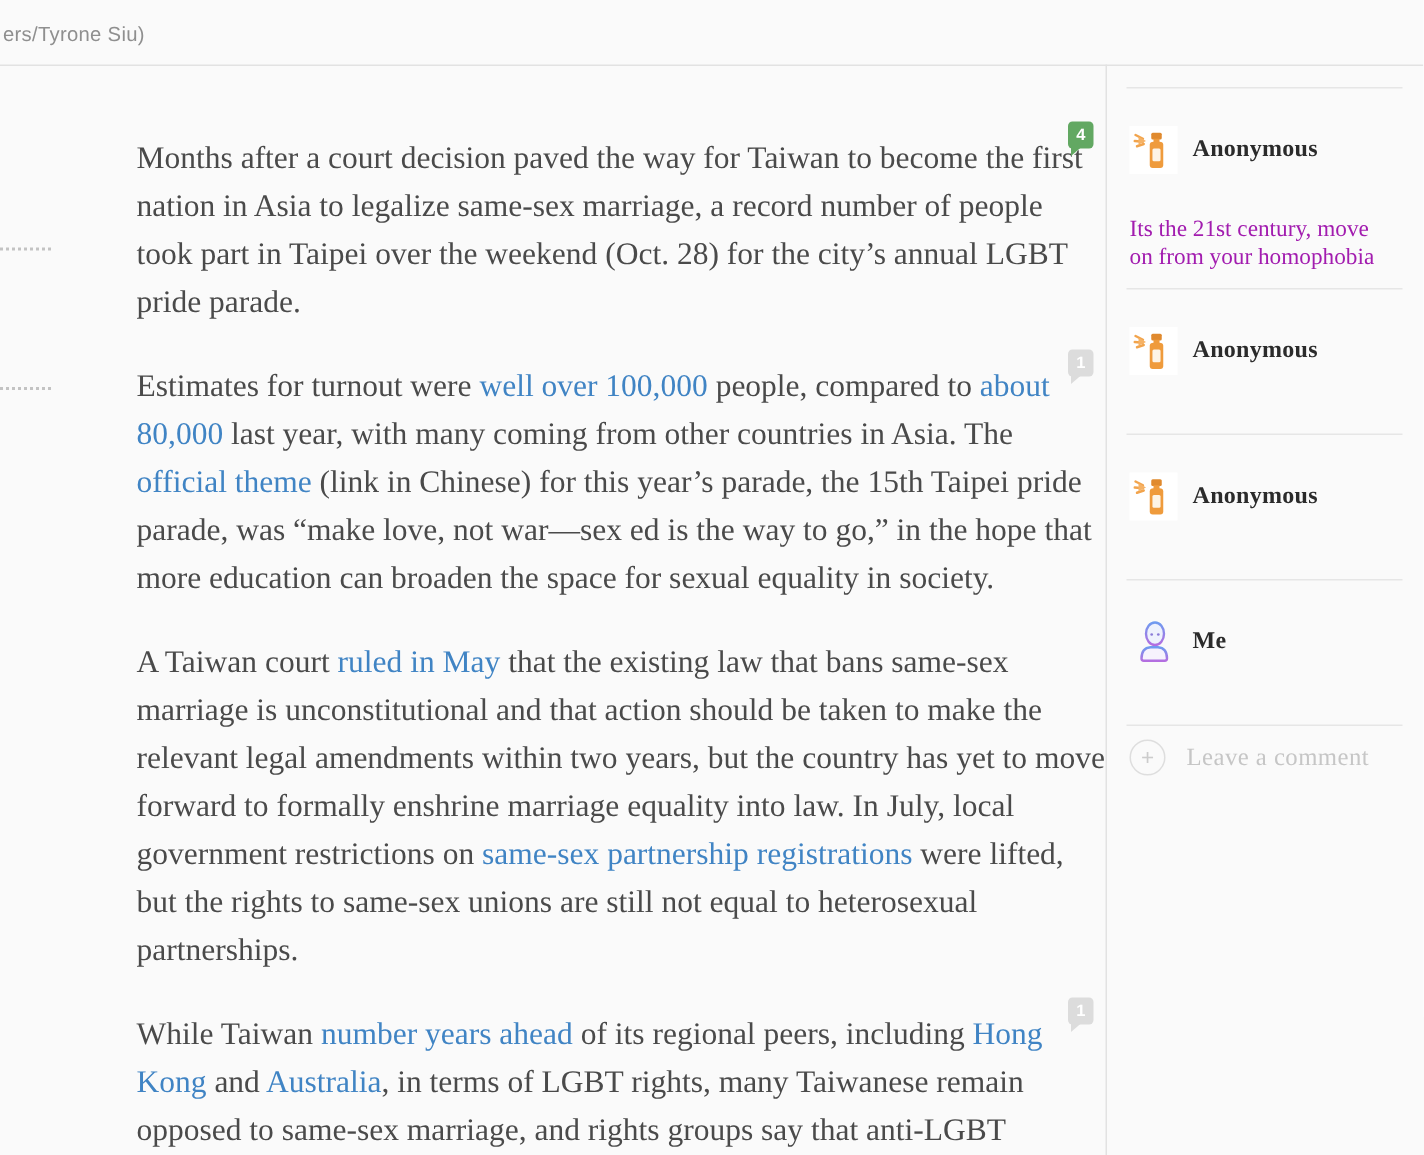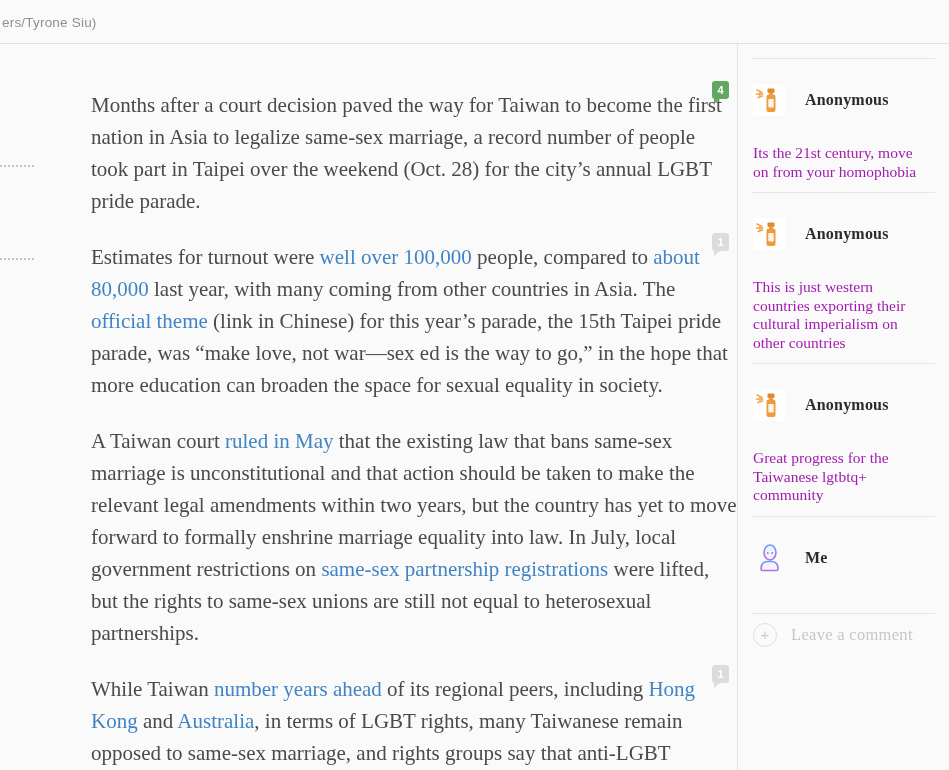--- a/index.html
+++ b/index.html
@@ -59,21 +59,21 @@
     position:absolute;left:737px;top:43px;width:212px;bottom:0;
     border-left:1px solid var(--divider);
   }
   .comments-list{
     list-style:none;margin:15px 14px 0 13px;
   }
   .comment{
     border-top:1px solid #e6e6e6;
     padding:25px 0 11px 2px;
   }
-  .comment-head{display:flex;align-items:center;gap:20px;margin-bottom:28px;}
+  .comment-head{display:flex;align-items:center;gap:10px;margin-bottom:28px;}
   .avatar{width:32px;height:32px;flex:0 0 32px;display:flex;align-items:center;justify-content:center;}
   .avatar.boxed{background:#ffffff;}
   .comment-author{
     font-size:16px;font-weight:700;color:#2b2b2b;letter-spacing:.2px;
   }
   .comment-text{
     font-size:15.5px;line-height:18.5px;color:#a21caf;max-width:172px;
   }
   .leave-row{
     border-top:1px solid #e6e6e6;margin:0 14px 0 13px;
@@ -140,41 +140,39 @@
                 </g>
                 <path d="M6 7 L11 10 L6 12.5 Z" fill="#f5b266"></path>
                 <rect x="14.5" y="4.5" width="7" height="4.5" rx="1" fill="#e08a2e"></rect>
                 <rect x="16" y="8.5" width="4" height="3" fill="#ef9b3c"></rect>
                 <path d="M13.5 12.5 Q13.5 10.5 16 10.5 L20 10.5 Q22.5 10.5 22.5 12.5 L22.5 26 Q22.5 28 20.5 28 L15.5 28 Q13.5 28 13.5 26 Z" fill="#ef9b3c"></path>
                 <rect x="15.3" y="15" width="5.4" height="8.5" rx="1" fill="#fdf4e6"></rect>
               </svg>
             </span>
             <span class="comment-author">Anonymous</span>
           </div>
-          <div class="comment-text">This is just western countries exporting their cultural imperialism on other countries</div>
         </li>
         <li class="comment">
           <div class="comment-head">
             <span class="avatar boxed">
               <svg width="32" height="32" viewBox="0 0 32 32">
                 <g stroke="#f2a44c" stroke-width="1.6" stroke-linecap="round">
                   <line x1="4" y1="6" x2="9" y2="8.5"></line>
                   <line x1="3.5" y1="10" x2="9" y2="10.5"></line>
                   <line x1="5" y1="13.5" x2="9.5" y2="12"></line>
                 </g>
                 <path d="M6 7 L11 10 L6 12.5 Z" fill="#f5b266"></path>
                 <rect x="14.5" y="4.5" width="7" height="4.5" rx="1" fill="#e08a2e"></rect>
                 <rect x="16" y="8.5" width="4" height="3" fill="#ef9b3c"></rect>
                 <path d="M13.5 12.5 Q13.5 10.5 16 10.5 L20 10.5 Q22.5 10.5 22.5 12.5 L22.5 26 Q22.5 28 20.5 28 L15.5 28 Q13.5 28 13.5 26 Z" fill="#ef9b3c"></path>
                 <rect x="15.3" y="15" width="5.4" height="8.5" rx="1" fill="#fdf4e6"></rect>
               </svg>
             </span>
             <span class="comment-author">Anonymous</span>
           </div>
-          <div class="comment-text">Great progress for the Taiwanese lgtbtq+ community</div>
         </li>
         <li class="comment">
           <div class="comment-head">
             <span class="avatar">
               <svg width="32" height="32" viewBox="0 0 32 32">
                 <defs>
                   <linearGradient id="pg" x1="0" y1="0" x2="0" y2="1">
                     <stop offset="0" stop-color="#6f9bf0"></stop>
                     <stop offset="1" stop-color="#b46ee0"></stop>
                   </linearGradient>

